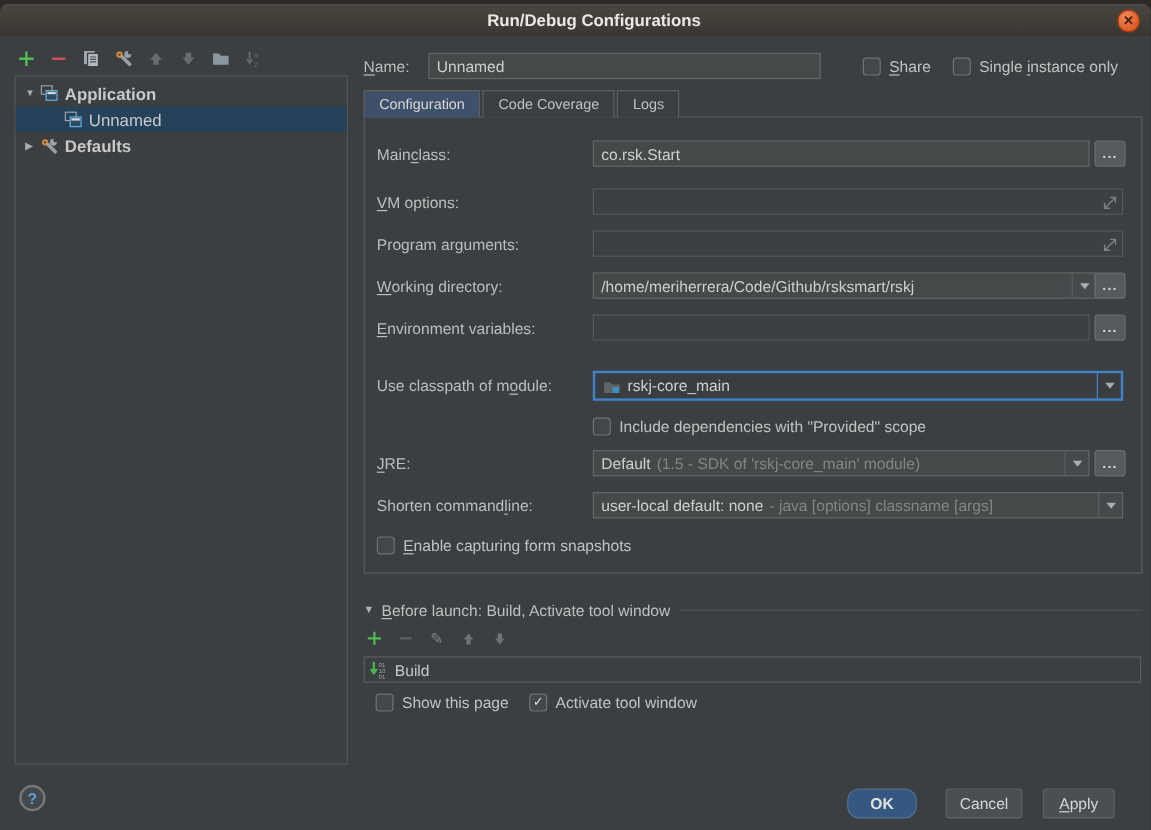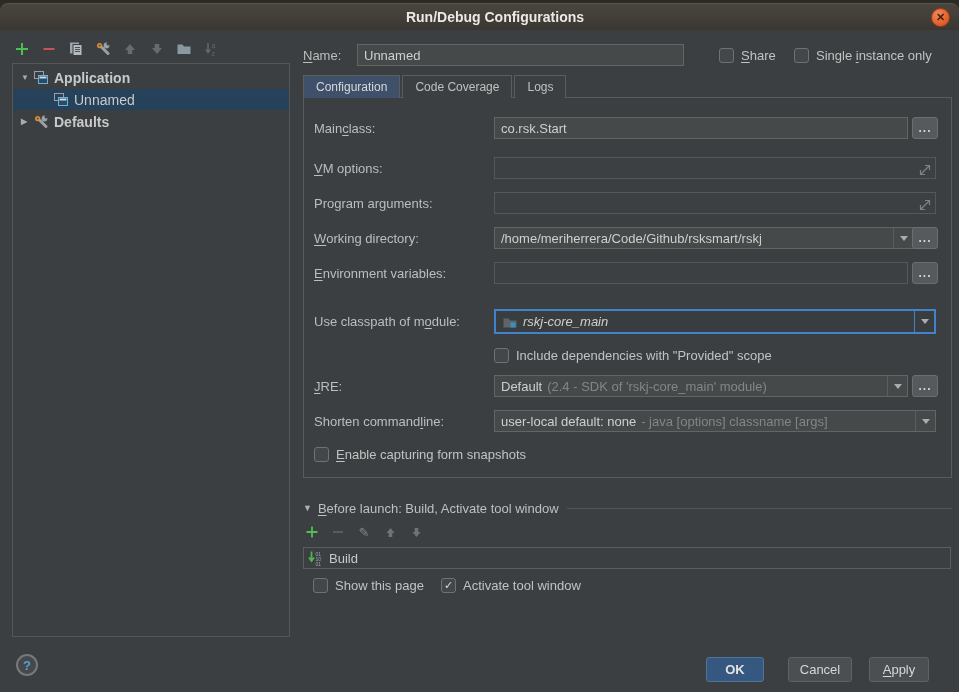--- a/index.html
+++ b/index.html
@@ -86,21 +86,21 @@
     border:1px solid #5a5e60; display:flex; align-items:center; gap:5px; padding-left:4px;
     font-size:13px; color:#c8c8c8; cursor:pointer; }
 
   
   .help-btn { position:absolute; left:16px; top:624px; width:22px; height:22px; border-radius:50%;
     background:#45494b; border:2px solid #76797b; color:#58a0d8; font-weight:bold; font-size:13px;
     display:flex; align-items:center; justify-content:center; cursor:pointer; }
   .btn { position:absolute; top:627px; height:25px; background:#4b4f51; border:1px solid #5e6264;
     border-radius:3px; color:#d6d6d6; font-size:13px; display:flex; align-items:center;
     justify-content:center; cursor:pointer; }
-  .btn.primary { background:#365880; border-color:#4f7496; font-weight:bold; color:#e2e2e2; }
+  .btn.primary { background:#365880; border-color:#4f7496; font-weight:bold; color:#e2e2e2;border-radius:10px; }
 
   .pencil { color:#82878a; font-size:13px; }
 </style>
 </head>
 <body>
 
 <div>
 
   <div class="titlebar">
     <span class="title">Run/Debug Configurations</span>
@@ -238,21 +238,21 @@
             <span class="tri-down"></span>
           </span>
       </div>
       <div class="browse" style="left:608px; top:129px;">...</div>
 
       <div class="flabel" style="left:10px; top:164px;"><u>E</u>nvironment variables:</div>
       <input class="tfield dim" style="left: 190px; top: 164px; width: 414px;" value="">
       <div class="browse" style="left:608px; top:164px;">...</div>
 
       <div class="flabel" style="left:10px; top:212px;">Use classpath of m<u>o</u>dule:</div>
-      <div class="combo focused" style="left:190px; top:211px; width:442px; height:25px;font-style:italic;">
+      <div class="combo focused" style="left:190px; top:211px; width:442px; height:25px;">
         <span class="txt">
           <span class="modicon">
             <svg width="16" height="16">
                 <path d="M1.5 4.5 h5 l1.5 2 h6.5 v7 h-13 z" fill="#5f6567"></path>
                 <rect x="8.5" y="8.5" width="5" height="5" fill="#3592c4"></rect>
               </svg></span>
           <span>rskj-core_main</span>
         </span>
         <span class="arrow-box">
             <span class="tri-down"></span>
@@ -261,21 +261,21 @@
 
       <div class="cb" style="left:190px; top:246px;">
         <span class="box"></span>
         <span>Include dependencies with "Provided" scope</span>
       </div>
 
       <div class="flabel" style="left:10px; top:277px;"><u>J</u>RE:</div>
       <div class="combo" style="left:190px; top:277px; width:414px;">
         <span class="txt">
           <span>Default</span>
-          <span class="hint">(2.4 - SDK of 'rskj-core_main' module)</span>
+          <span class="hint">(1.5 - SDK of 'rskj-core_main' module)</span>
         </span>
         <span class="arrow-box">
             <span class="tri-down"></span>
           </span>
       </div>
       <div class="browse" style="left:608px; top:277px;">...</div>
 
       <div class="flabel" style="left:10px; top:312px;">Shorten command <u>l</u>ine:</div>
       <div class="combo" style="left:190px; top:312px; width:442px;">
         <span class="txt">

